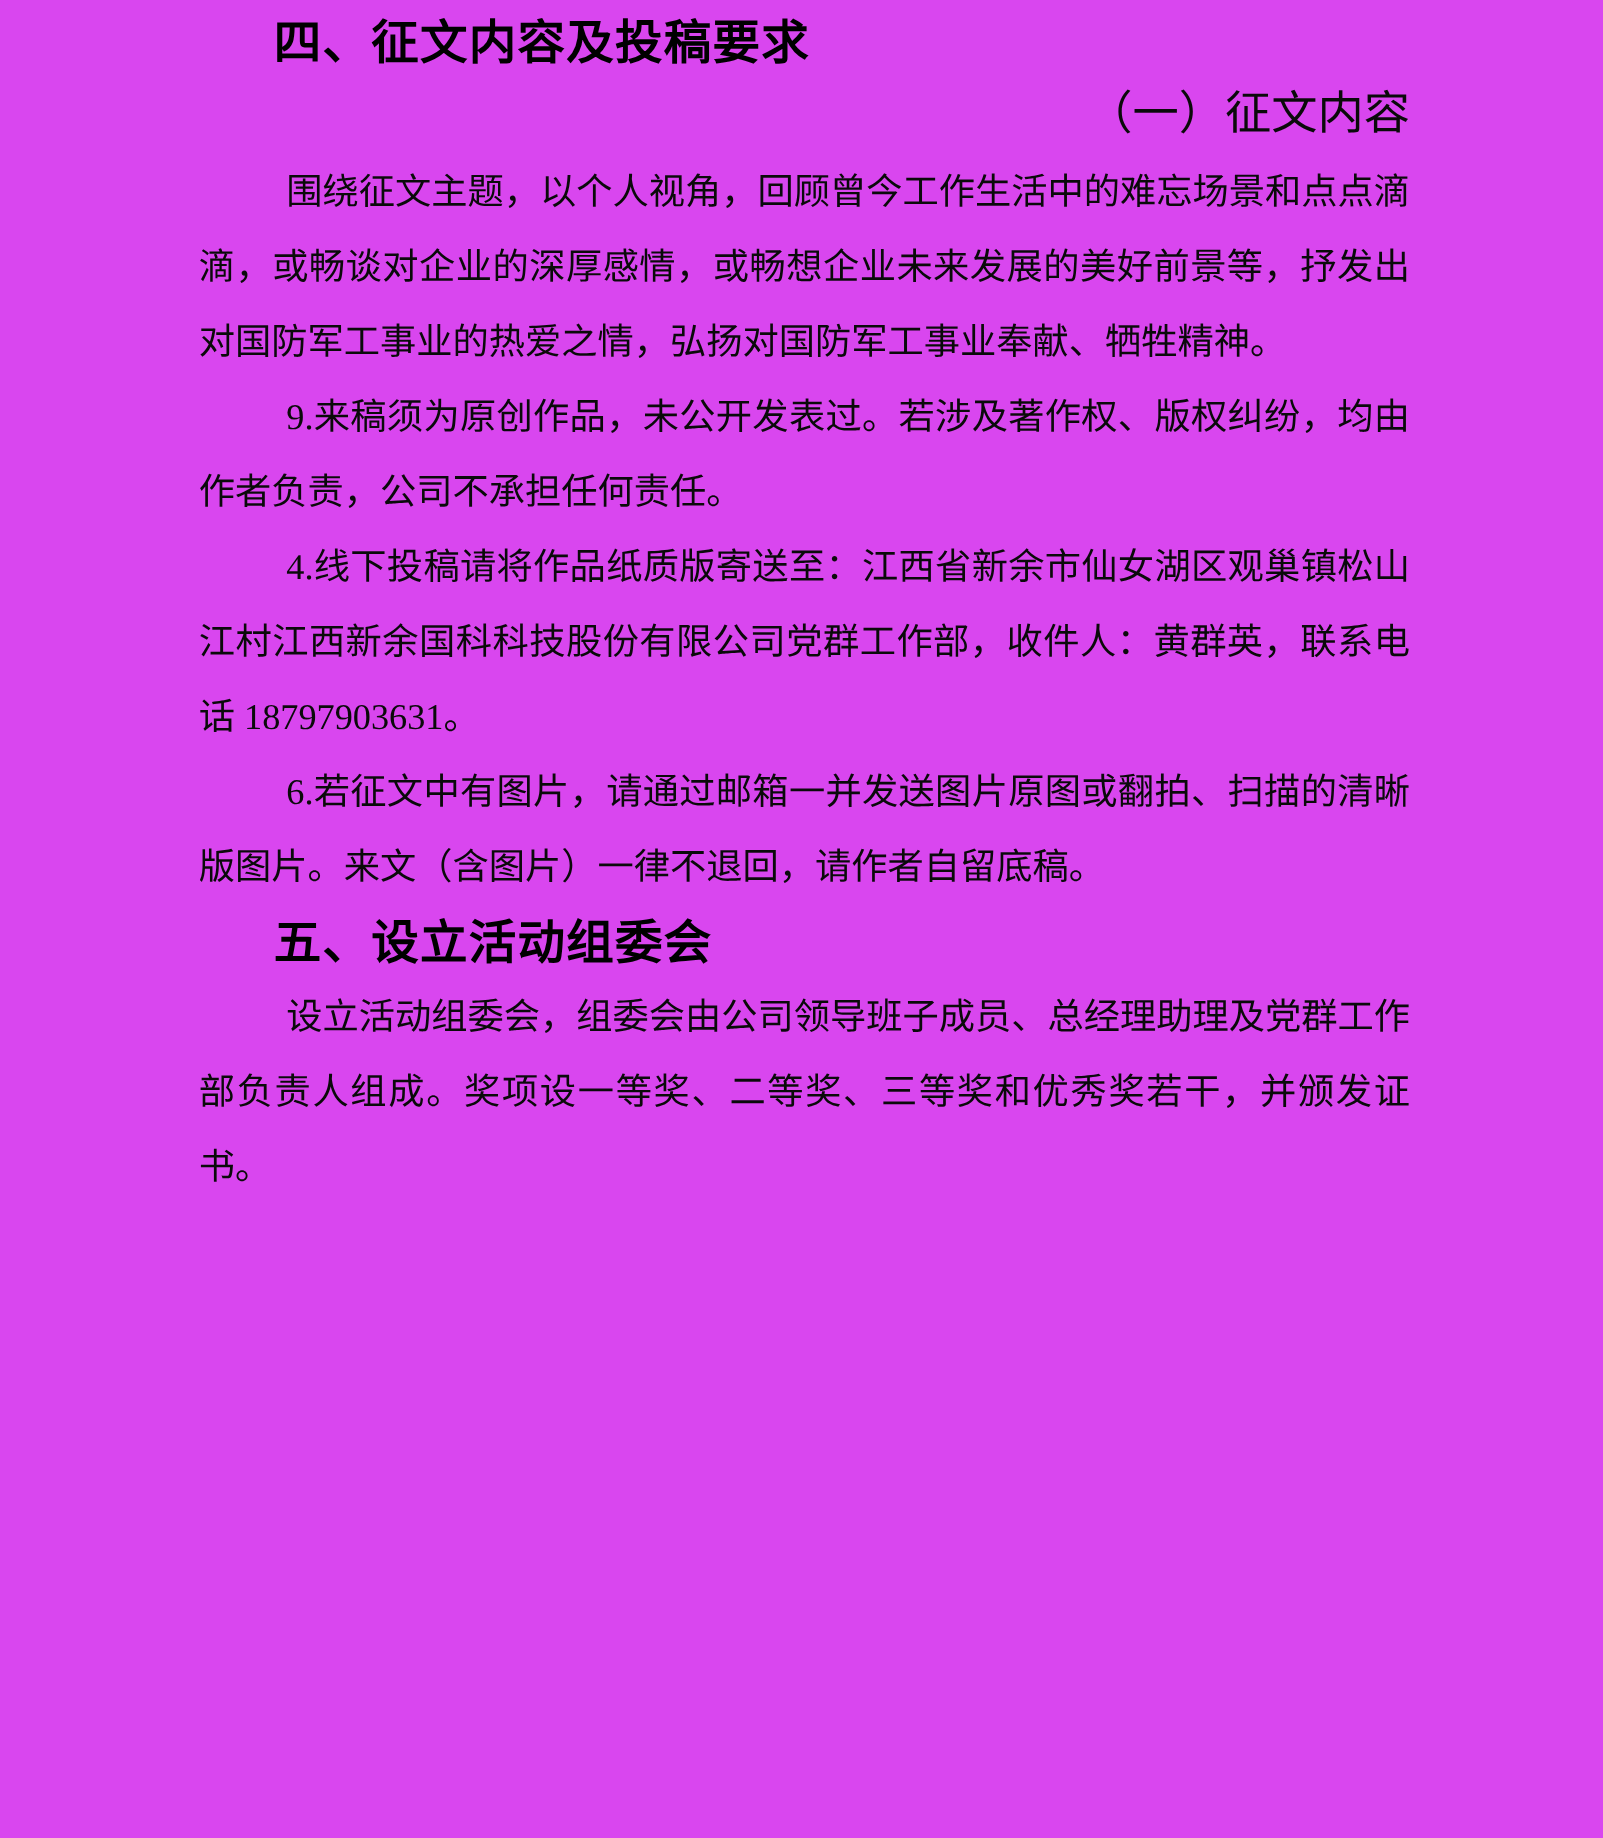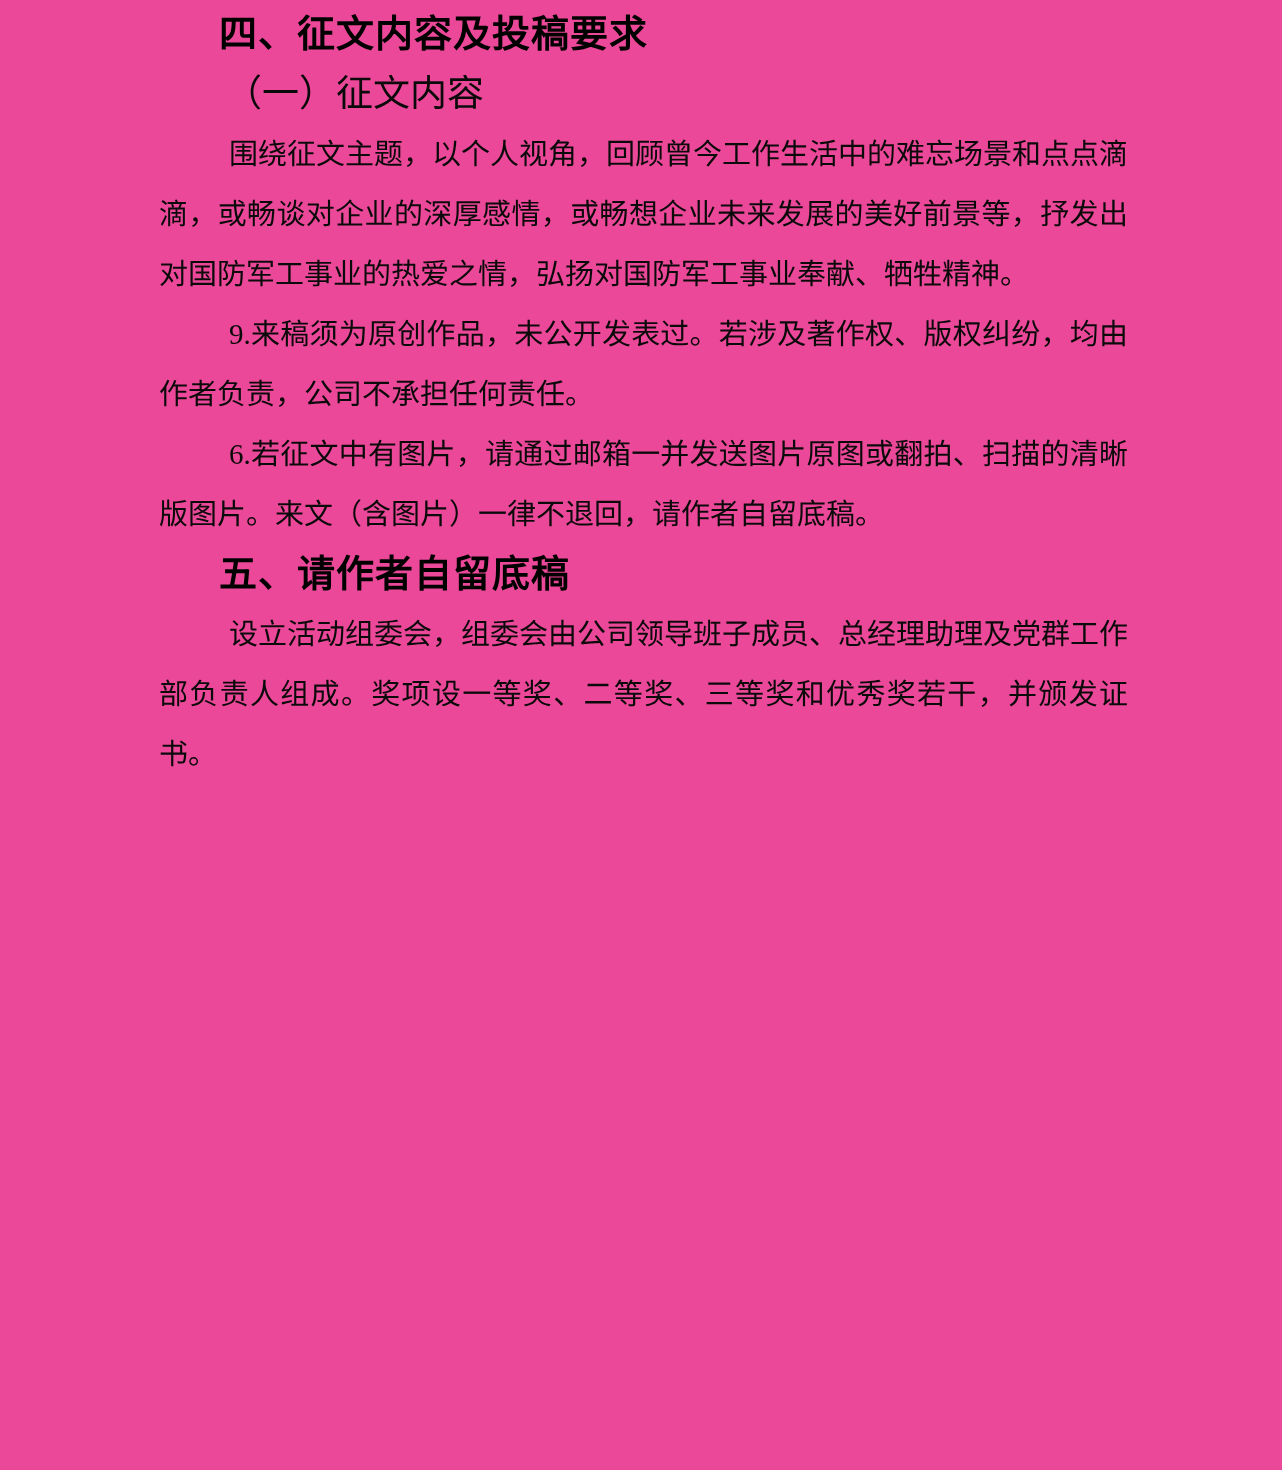--- a/index.html
+++ b/index.html
@@ -4,21 +4,21 @@
 <style>
   html, body {
     margin: 0;
     padding: 0;
     background: #ffffff;
   }
   .page {
     position: relative;
     width: 1282px;
     height: 1470px;
-    background: #ec4899;
+    background: #d946ef;
     overflow: hidden;
   }
   .content {
     position: absolute;
     left: 159px;
     top: 4px;
     width: 969px;
   }
   .doc-heading {
     margin: 0;
@@ -26,27 +26,27 @@
     font-weight: 700;
     font-size: 38px;
     line-height: 60px;
     text-indent: 60px;
     color: #000000;
     text-align: left;
     letter-spacing: 1px;
   }
   .doc-subheading {
     margin: 0;
-    font-family: Liberation Serif, serif;
+    font-family: Liberation Mono, monospace;
     font-weight: 400;
     font-size: 37px;
     line-height: 60px;
     text-indent: 66px;
     color: #0a0a0a;
-    text-align: left;
+    text-align: right;
   }
   .doc-paragraph {
     margin: 0;
     font-family: "Liberation Serif", "DejaVu Serif", serif;
     font-weight: 400;
     font-size: 29px;
     line-height: 60px;
     text-indent: 70px;
     text-align: justify;
     color: #0a0a0a;
@@ -62,21 +62,22 @@
 
     <h3 class="doc-subheading">（一）征文内容</h3>
 
     <p class="doc-paragraph">围绕征文主题，以个人视角，回顾曾今工作生活中的难忘场景和点点滴滴，或畅谈对企业的深厚感情，或畅想企业未来发展的美好前景等，抒发出对国防军工事业的热爱之情，弘扬对国防军工事业奉献、牺牲精神。</p>
 
 
 
     <p class="doc-paragraph">9.来稿须为原创作品，未公开发表过。若涉及著作权、版权纠纷，均由作者负责，公司不承担任何责任。</p>
 
 
+    <p class="doc-paragraph">4.线下投稿请将作品纸质版寄送至：江西省新余市仙女湖区观巢镇松山江村江西新余国科科技股份有限公司党群工作部，收件人：黄群英，联系电话 18797903631。</p>
 
     <p class="doc-paragraph">6.若征文中有图片，请通过邮箱一并发送图片原图或翻拍、扫描的清晰版图片。来文（含图片）一律不退回，请作者自留底稿。</p>
 
-    <h2 class="doc-heading">五、请作者自留底稿</h2>
+    <h2 class="doc-heading">五、设立活动组委会</h2>
 
     <p class="doc-paragraph">设立活动组委会，组委会由公司领导班子成员、总经理助理及党群工作部负责人组成。奖项设一等奖、二等奖、三等奖和优秀奖若干，并颁发证书。</p>
 
   </div>
 </div>
 
 </body></html>

